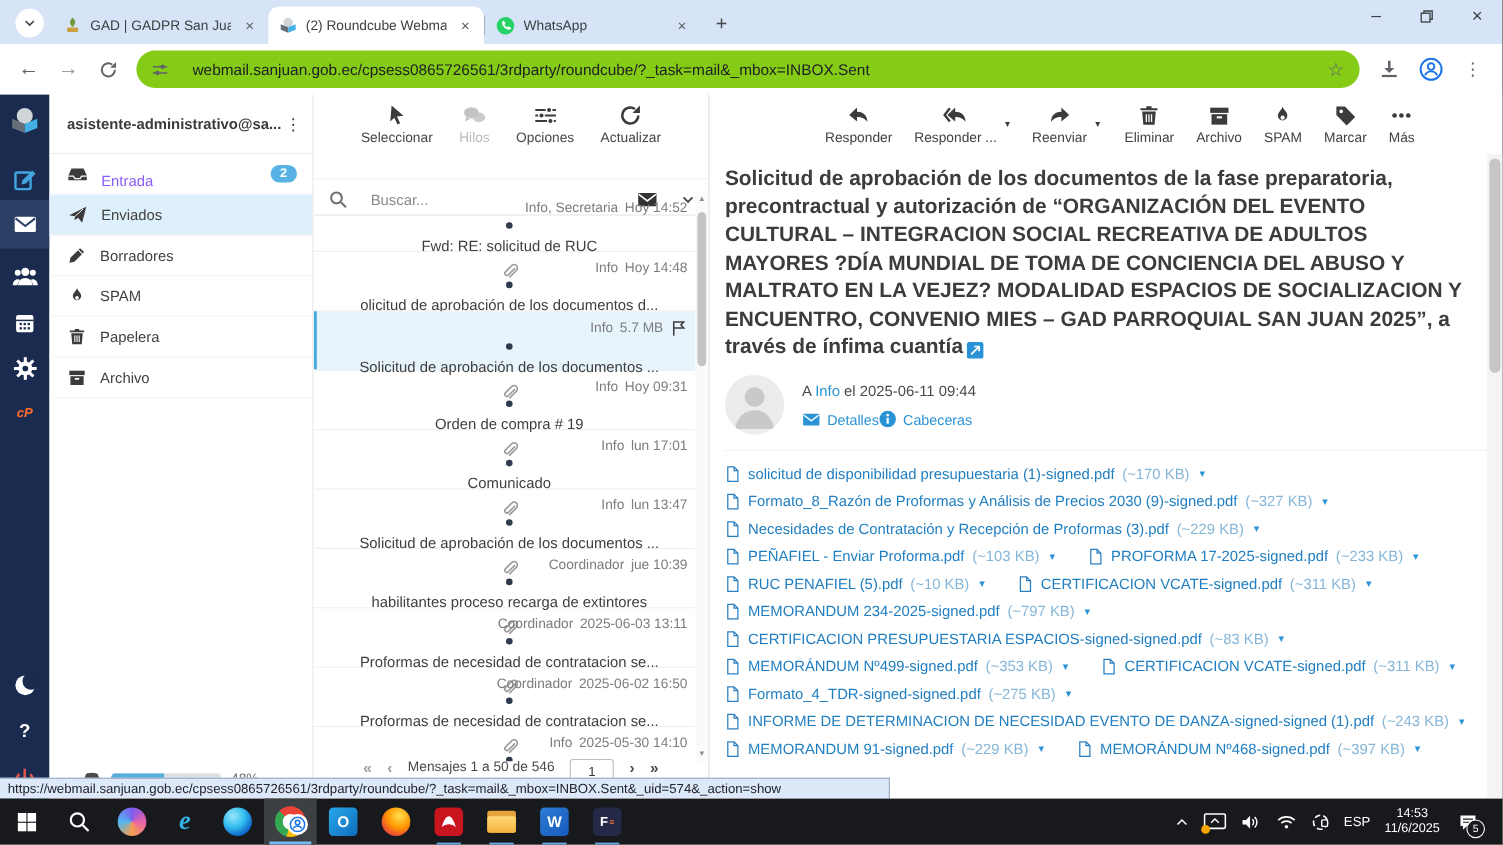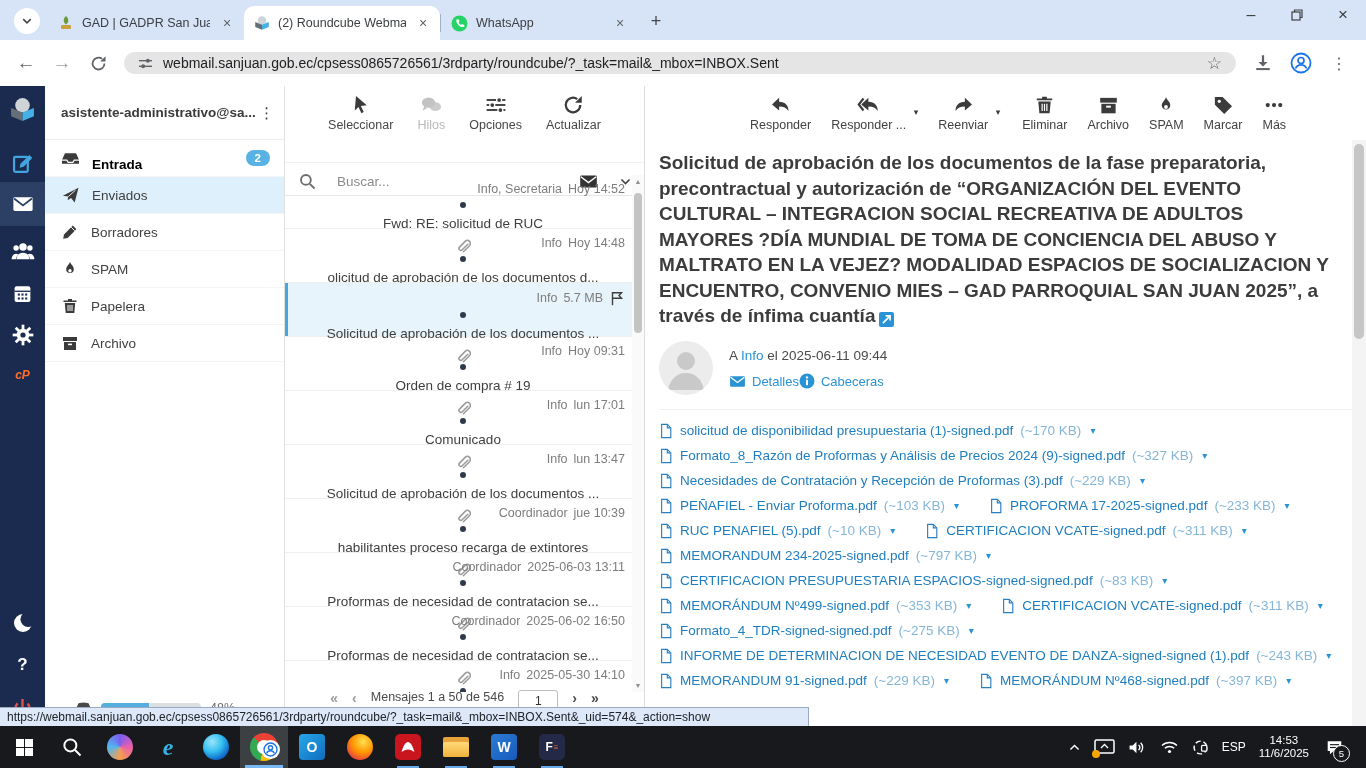--- a/index.html
+++ b/index.html
@@ -16,22 +16,22 @@
             color:#5f6368;font-size:14px;line-height:1;}
   .tabdiv{width:1px;height:18px;background:#9fb0c8;margin-bottom:8px;}
   .newtab{width:26px;height:26px;margin:0 0 6px 6px;display:flex;align-items:center;justify-content:center;
           font-size:18px;color:#44474a;}
   .wincontrols{margin-left:auto;display:flex;align-self:flex-start;}
   .winbtn{width:46px;height:30px;display:flex;align-items:center;justify-content:center;color:#3c4043;}
   
   .toolbar{position:absolute;top:40px;left:0;right:0;height:46px;background:#fff;display:flex;align-items:center;padding:0 8px;box-sizing:border-box;}
   .navbtn{width:30px;height:30px;display:flex;align-items:center;justify-content:center;font-size:19px;color:#5f6368;margin:0 3px;}
   .navbtn.fwd{color:#9aa0a6;}
-  .urlpill{flex:1;height:22px;background:#e5e5e5;border-radius:17px;margin:0 8px;display:flex;align-items:center;
-           padding:0 14px;box-sizing:border-box;gap:10px;}
+  .urlpill{flex:1;height:34px;background:#84cc16;border-radius:17px;margin:0 8px;display:flex;align-items:center;
+           padding:0 14px;box-sizing:border-box;gap:22px;}
   .urltext{flex:1;font-size:14px;color:#202124;white-space:nowrap;overflow:hidden;}
   .star{font-size:17px;color:#5f6368;}
   .toolicon{width:30px;height:30px;display:flex;align-items:center;justify-content:center;margin:0 4px;}
   .kebab{font-size:16px;color:#5f6368;letter-spacing:0;}
   
   .main{position:absolute;top:86px;left:0;width:1366px;height:640px;background:#fff;}
   .rail{position:absolute;left:0;top:0;width:45px;height:640px;background:#1b2b4f;}
   .railitem{position:absolute;left:0;width:45px;height:38px;display:flex;align-items:center;justify-content:center;}
   .railsel{position:absolute;left:0;top:96px;width:45px;height:44px;background:#2c4066;display:flex;align-items:center;justify-content:center;}
   .cp{color:#ff6c2c;font-weight:bold;font-style:italic;font-size:12px;}
@@ -298,21 +298,21 @@
     <div class="folders">
       <div class="fhead">
         <span class="fheadname">asistente-administrativo@sa...</span>
         <span class="kebab" style="color:#3a3a3a;font-size:15px;">⋮</span>
       </div>
       <div class="folder">
         <svg width="17" height="17" viewBox="0 0 16 16">
             <path fill="#3b3b3b" d="M2.8 3h10.4L16 9.2V13H0V9.2z"></path>
             <path d="M0 9.6h4.5l1.3 2h4.4l1.3-2H16" stroke="#fff" stroke-width="1.1" fill="none"></path>
           </svg>
-        <span style="font-weight:bold;color:#000000;margin-top:12px;">Entrada</span>
+        <span style="font-weight:normal;color:#8b5cf6;margin-top:12px;">Entrada</span>
         <span class="badge">2</span>
       </div>
       <div class="folder selected">
         <svg width="17" height="17" viewBox="0 0 16 16">
             <path fill="#3b3b3b" d="M.8 8.2L15.5.8l-3.6 13.7-3.4-4.2-3.2 2.2.6-3.5z"></path>
             <path d="M5.9 9l6.8-6" stroke="#fff" stroke-width=".8" fill="none"></path>
           </svg>
         <span>Enviados</span>
       </div>
       <div class="folder">
@@ -711,21 +711,21 @@
             <span class="caret">▾</span>
           </span>
 
           <span class="att">
             <svg width="14" height="16" viewBox="0 0 16 18">
               <g stroke="#2a7fc1" stroke-width="1.3" fill="none">
                 <path d="M3 1.5h6.5L13.5 5.5v11H3z"></path>
                 <path d="M9.5 1.5v4h4"></path>
               </g>
             </svg>
-            <span class="name">Formato_8_Razón de Proformas y Análisis de Precios 2024 (9)-signed.pdf</span>
+            <span class="name">Formato_8_Razón de Proformas y Análisis de Precios 2030 (9)-signed.pdf</span>
             <span class="size">(~327 KB)</span>
             <span class="caret">▾</span>
           </span>
 
           <span class="att">
             <svg width="14" height="16" viewBox="0 0 16 18">
               <g stroke="#2a7fc1" stroke-width="1.3" fill="none">
                 <path d="M3 1.5h6.5L13.5 5.5v11H3z"></path>
                 <path d="M9.5 1.5v4h4"></path>
               </g>

